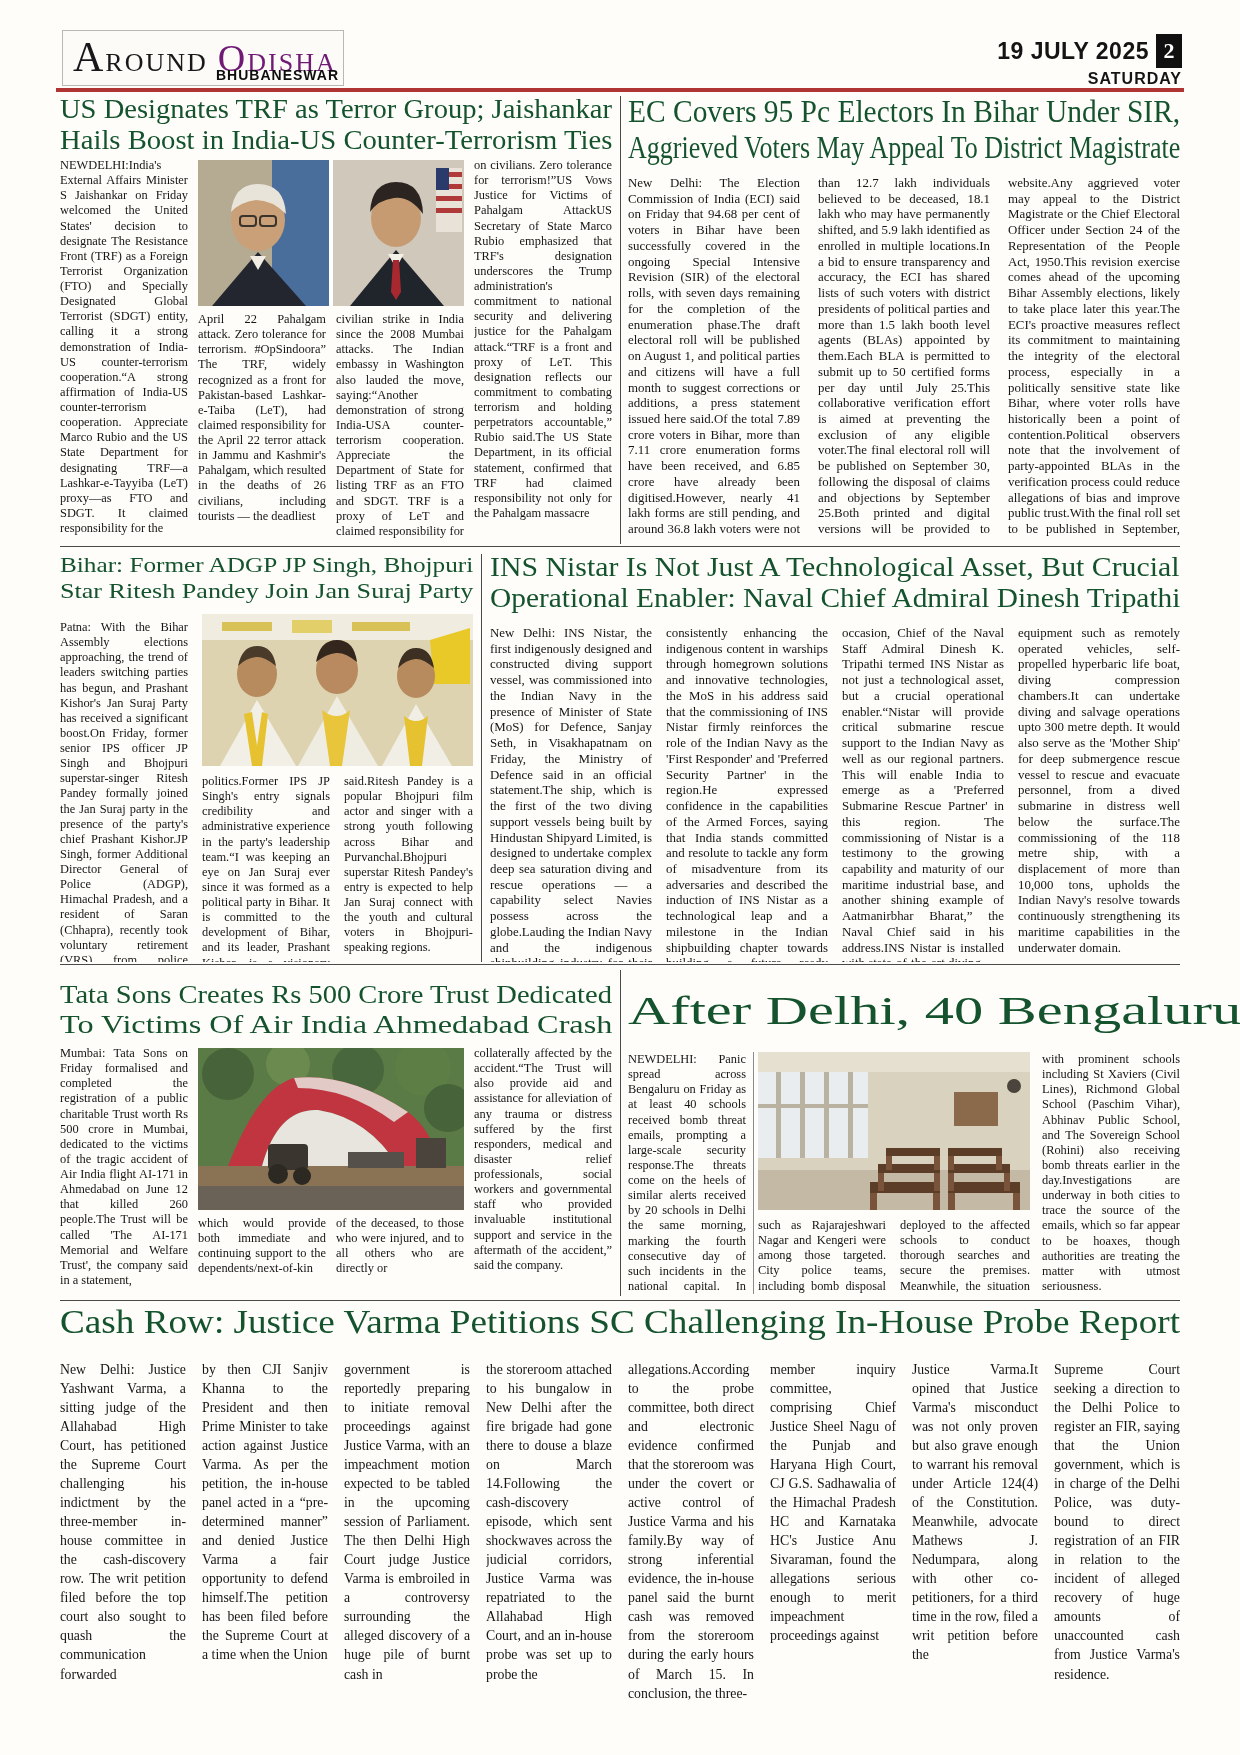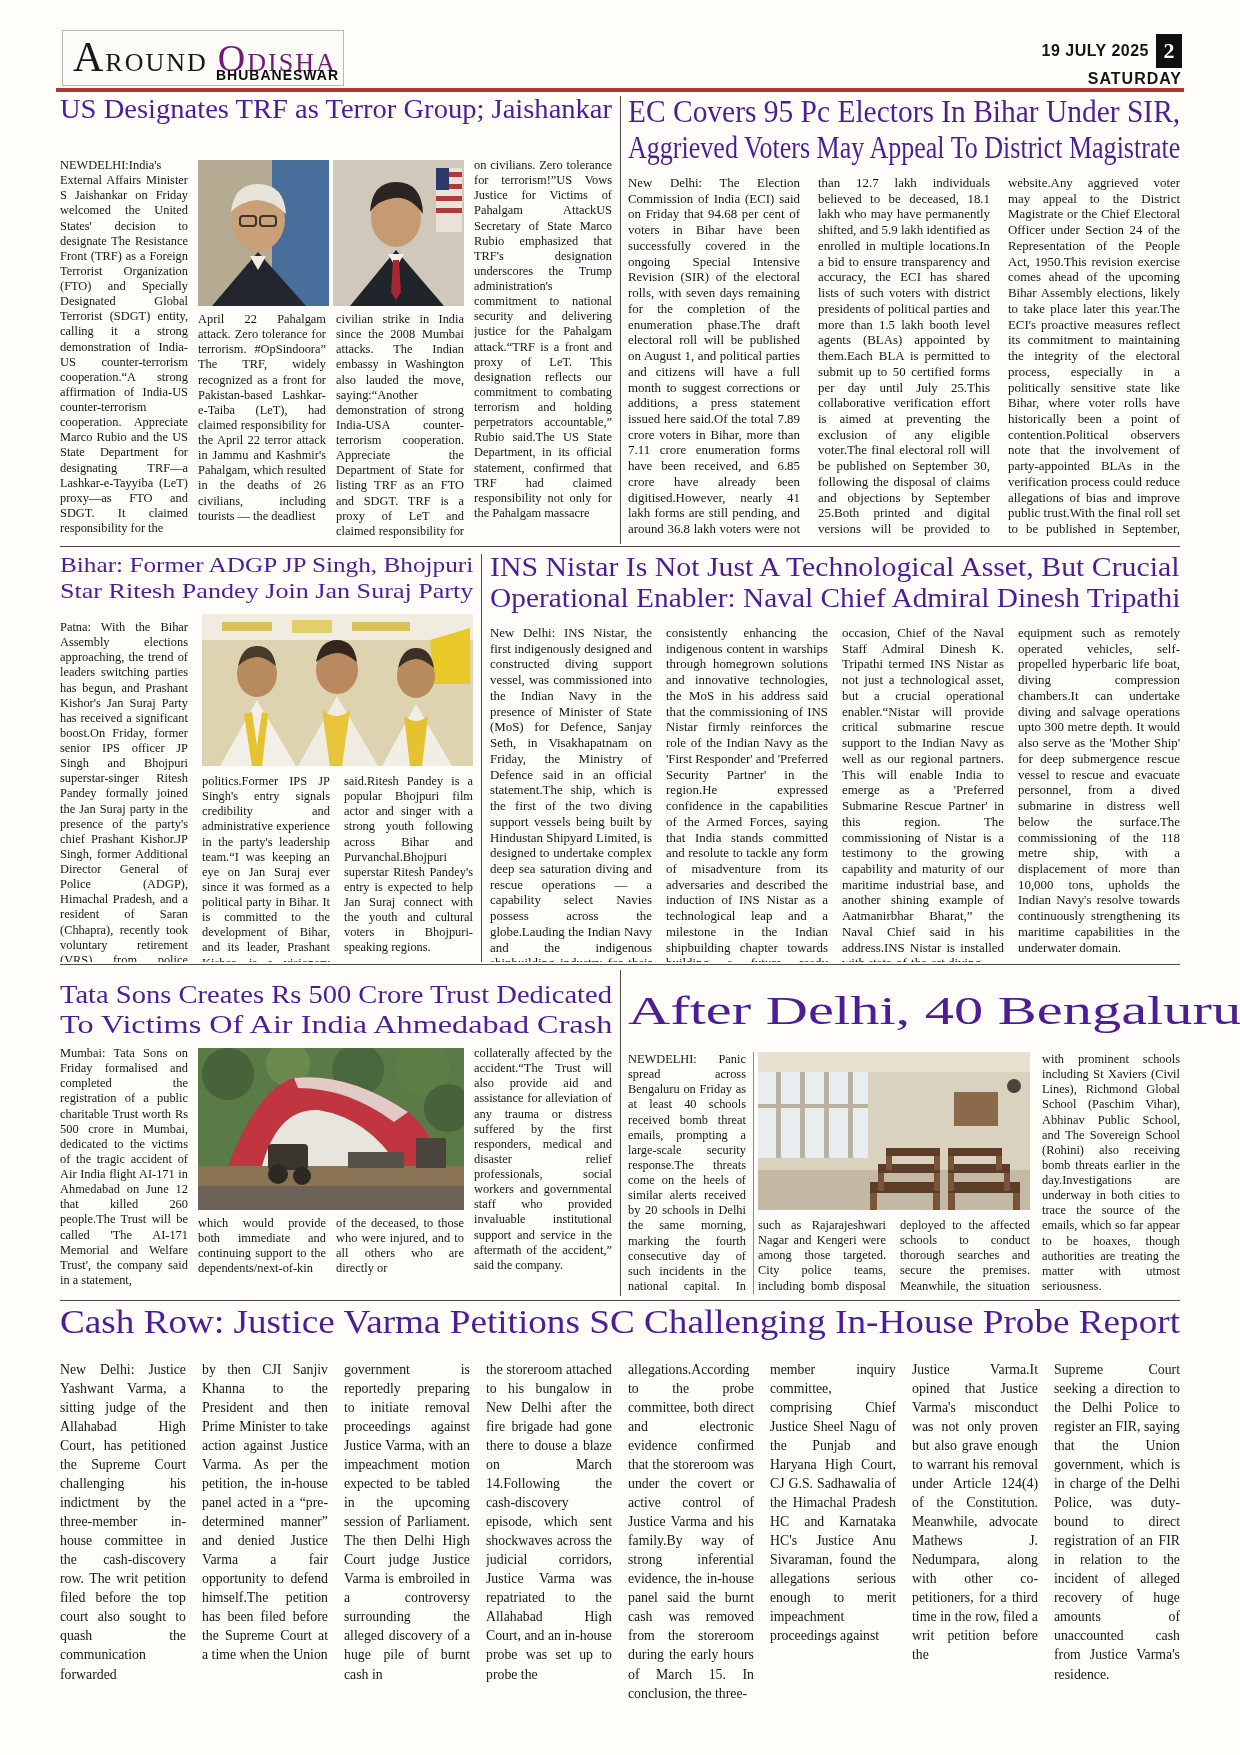--- a/index.html
+++ b/index.html
@@ -20,33 +20,33 @@
   }
   .logo-around::first-letter { font-size:42px; }
   .logo-odisha { color:#701a75; margin-left:6px; }
   .logo-odisha::first-letter { font-size:38px; }
   .logo-city {
     position:absolute; right:4px; bottom:2px; font-family:"Liberation Sans",sans-serif;
     font-size:14px; font-weight:bold; letter-spacing:1px; color:#0d0d0d;
   }
   .date-block { position:absolute; right:58px; top:34px; text-align:right; font-family:"Liberation Sans",sans-serif; }
   .date-row { display:flex; align-items:stretch; justify-content:flex-end; gap:7px; }
-  .date-text { font-size:16px; font-weight:bold; letter-spacing:.5px; align-self:center; }
+  .date-text { font-size:23px; font-weight:bold; letter-spacing:.5px; align-self:center; }
   .page-num {
     width:26px; height:34px; background:#101010; color:#fff; font-size:22px; font-weight:bold;
     display:flex; align-items:center; justify-content:center; font-family:"Liberation Serif",serif;
   }
   .day-text { font-size:16px; font-weight:bold; letter-spacing:1px; margin-top:2px; }
   .red-rule { position:absolute; left:56px; top:88px; width:1128px; height:4px; background:#b03434; }
   
   .vline { position:absolute; width:1px; background:#4a4a4a; }
   .hline { position:absolute; height:1px; background:#4a4a4a; }
   
   .article { position:absolute; }
-  .headline { position:absolute; left:0; right:0; color:#4c1d95; }
+  .headline { position:absolute; left:0; right:0; color:#14532d; }
   .hl-line { display:block; width:100%; line-height:1.16; }
   .fitline { display:inline-block; white-space:nowrap; transform-origin:0 50%; }
   .col {
     position:absolute; overflow:hidden; text-align:justify;
     font-size:12.4px; line-height:1.22; color:#151515; hyphens:auto;
   }
   .col-wide { font-size:12.9px; }
   .col-big  { font-size:13.8px; line-height:1.38; }
   .photo { position:absolute; overflow:hidden; background:#cfc9bd; }
   .photo svg { display:block; width:100%; height:100%; }
@@ -76,20 +76,21 @@
   <div class="hline" style="left:60px;  top:546px; width:1120px;"></div>
   <div class="vline" style="left:481px; top:554px; height:408px;"></div>
   <div class="hline" style="left:60px;  top:964px; width:1120px;"></div>
   <div class="vline" style="left:620px; top:970px; height:326px;"></div>
   <div class="vline" style="left:753px; top:1052px; height:242px; background:#8a8a8a;"></div>
   <div class="hline" style="left:60px;  top:1300px; width:1120px;"></div>
 
   <div class="article" style="left:60px; top:94px; width:552px; height:450px;">
     <div class="headline" style="top:0; font-size:27px;">
       <span class="hl-line"><span class="fitline" style="transform: scaleX(1.05747);">US Designates TRF as Terror Group; Jaishankar</span></span>
+      <span class="hl-line"><span class="fitline" style="transform: scaleX(1.06154);">Hails Boost in India-US Counter-Terrorism Ties</span></span>
     </div>
     <div class="photo" style="left:138px; top:66px; width:266px; height:146px;">
       <svg viewBox="0 0 266 146" preserveAspectRatio="none">
         <rect x="0" y="0" width="131" height="146" fill="#b5ab93"></rect>
         <rect x="74" y="0" width="57" height="146" fill="#4a6e9c"></rect>
         <ellipse cx="60" cy="60" rx="27" ry="31" fill="#c9a077"></ellipse>
         <path d="M33,52 Q36,24 60,24 Q86,24 88,54 Q74,40 58,40 Q42,42 33,52 Z" fill="#e8e4da"></path>
         <rect x="42" y="56" width="16" height="10" rx="3" fill="none" stroke="#3a342c" stroke-width="2"></rect>
         <rect x="62" y="56" width="16" height="10" rx="3" fill="none" stroke="#3a342c" stroke-width="2"></rect>
         <path d="M14,146 L60,92 L108,146 Z" fill="#23262e"></path>

